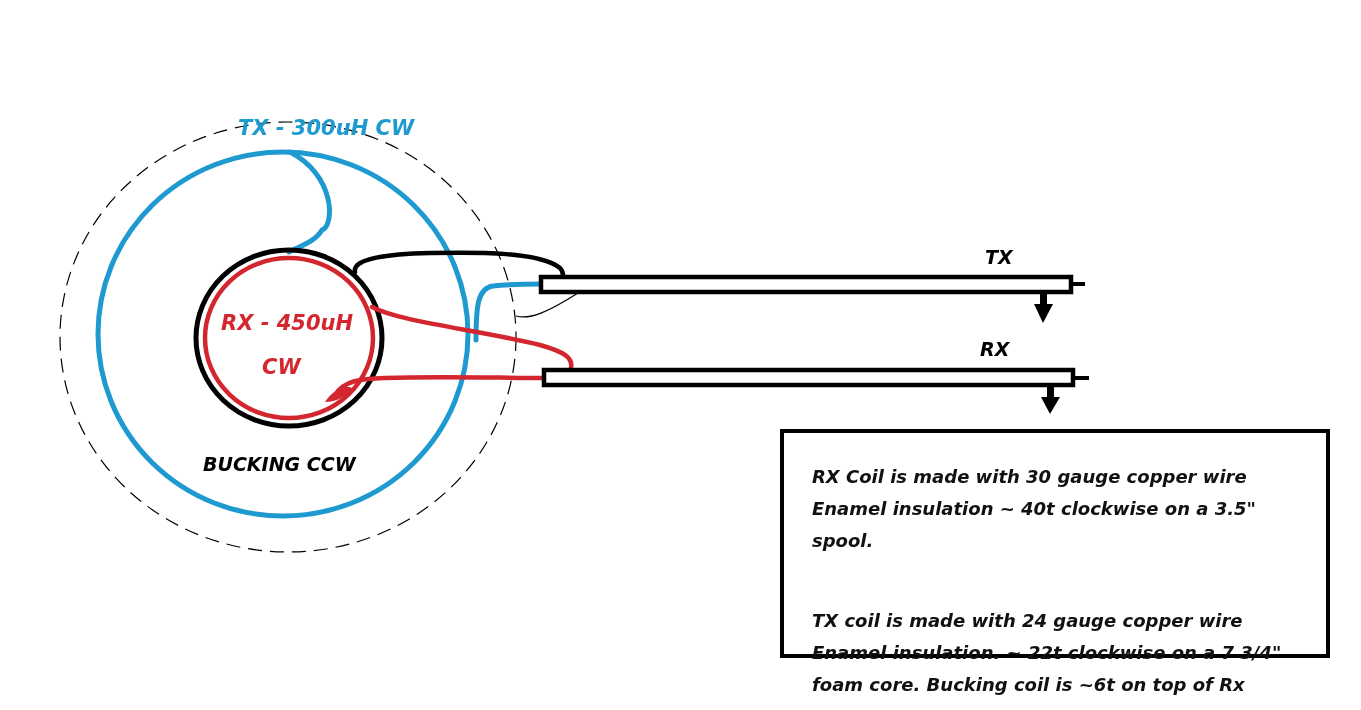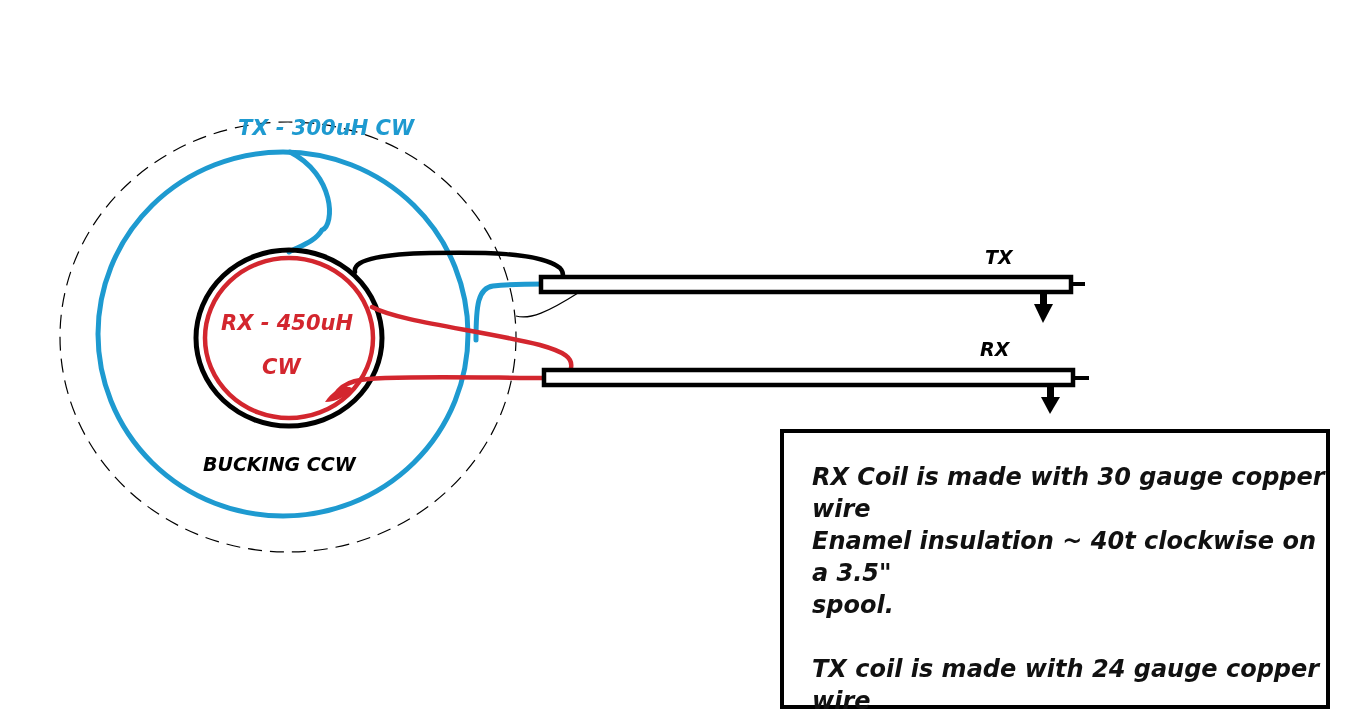--- a/index.html
+++ b/index.html
@@ -1,27 +1,27 @@
 <!DOCTYPE html>
 <html><head>
   <meta charset="utf-8">
   <style>
     html, body { margin: 0; padding: 0; background: #ffffff; }
     body { width: 1361px; height: 710px; position: relative; overflow: hidden; }
     #diagram { position: absolute; left: 0; top: 0; width: 1361px; height: 710px; }
     .lbl { font-family: "DejaVu Sans", sans-serif; font-style: italic; font-weight: bold; }
     .notes {
-      position: absolute; left: 780px; top: 429px; width: 550px; height: 280px;
+      position: absolute; left: 780px; top: 429px; width: 550px; height: 229px;
       border: 4px solid #000; background: #fff; box-sizing: border-box;
       padding: 28px 0 0 28px;
       font-family: "DejaVu Sans", sans-serif; font-style: italic; font-weight: bold;
-      font-size: 24px; line-height: 32px; color: #111;
+      font-size: 18px; line-height: 32px; color: #111;
     }
     .notes p { margin: 0; white-space: pre-line; }
-    .notes p + p { margin-top: 32px; }
+    .notes p + p { margin-top: 48px; }
   </style>
 </head>
 <body>
 
 <svg id="diagram" viewBox="0 0 1361 710" xmlns="http://www.w3.org/2000/svg">
 
   <ellipse cx="288" cy="337" rx="228" ry="215" fill="none" stroke="#000" stroke-width="1.2" stroke-dasharray="14 8"></ellipse>
 
   <ellipse class="c-tx" cx="283" cy="334" rx="185" ry="182" fill="none" stroke-width="5" stroke="#1e9ad0"></ellipse>
   <path class="c-tx-stroke" d="M290,152 C335,175 335,225 322,230 C315,242 300,246 289,252" fill="none" stroke-width="5" stroke-linecap="round" stroke="#1e9ad0"></path>

